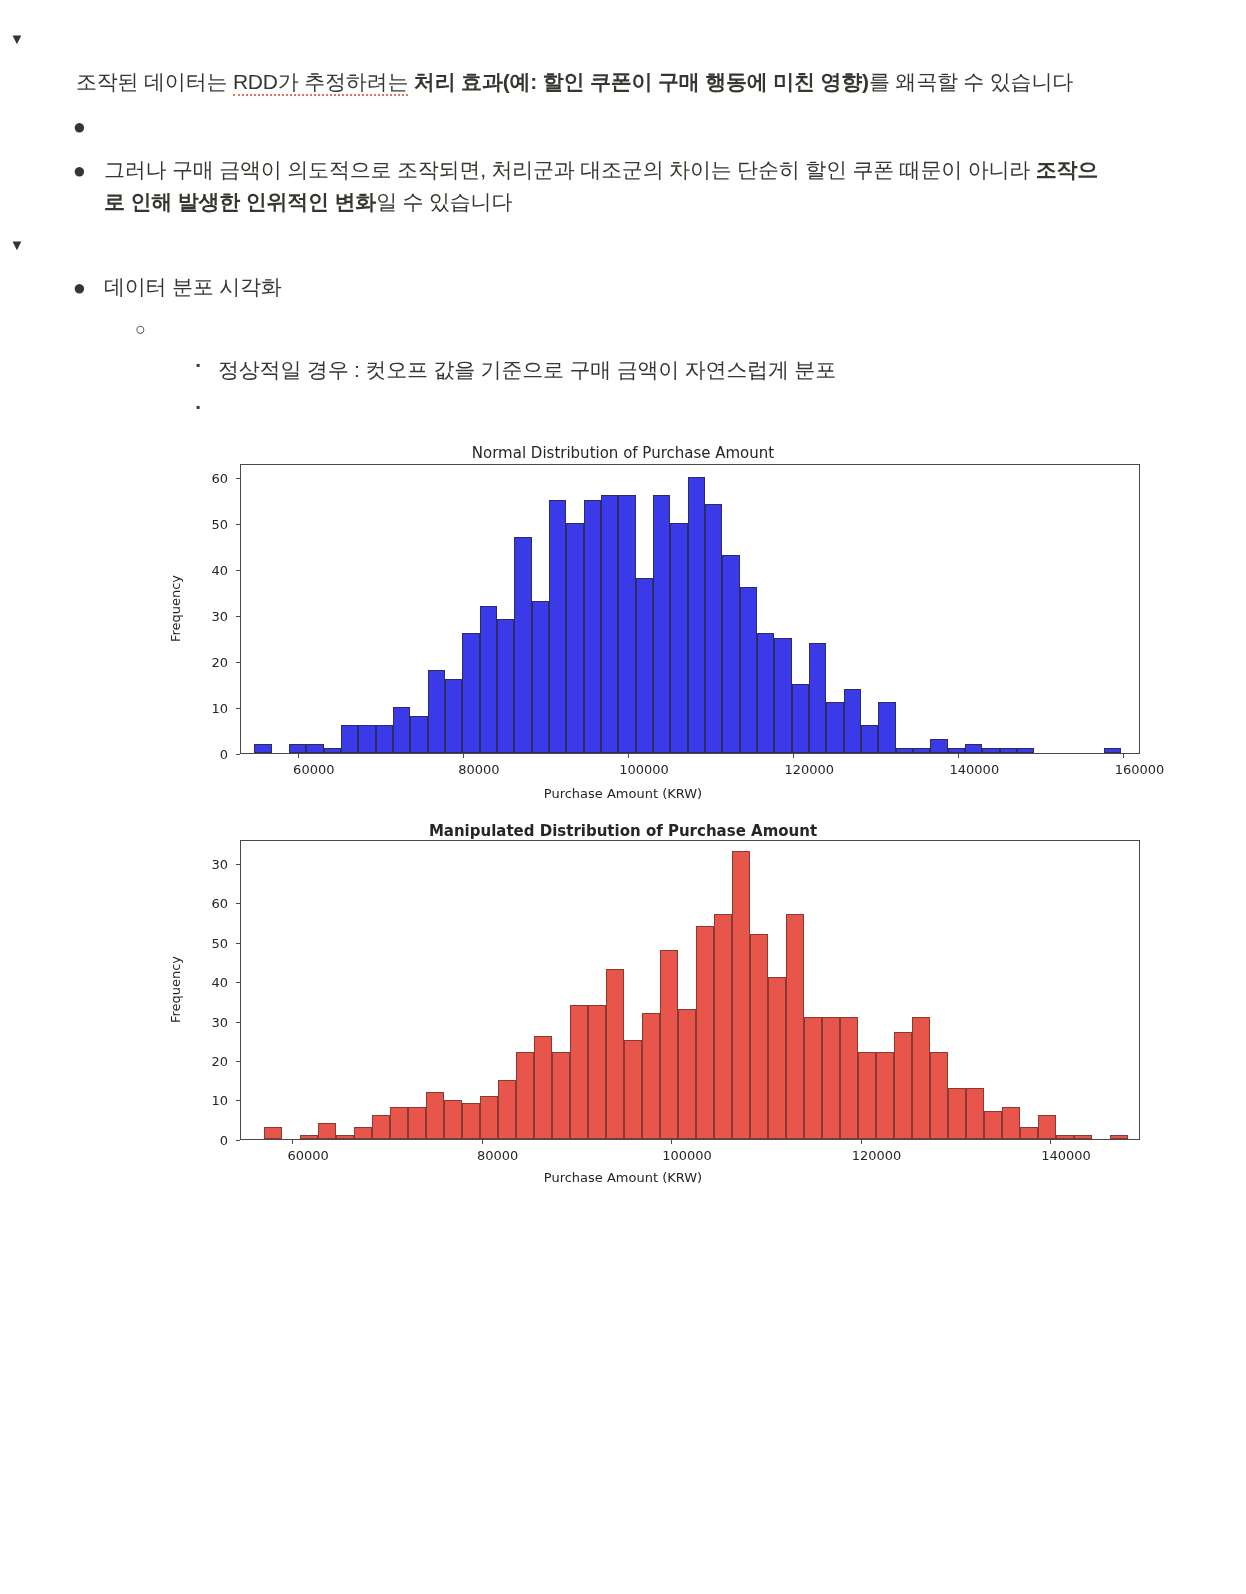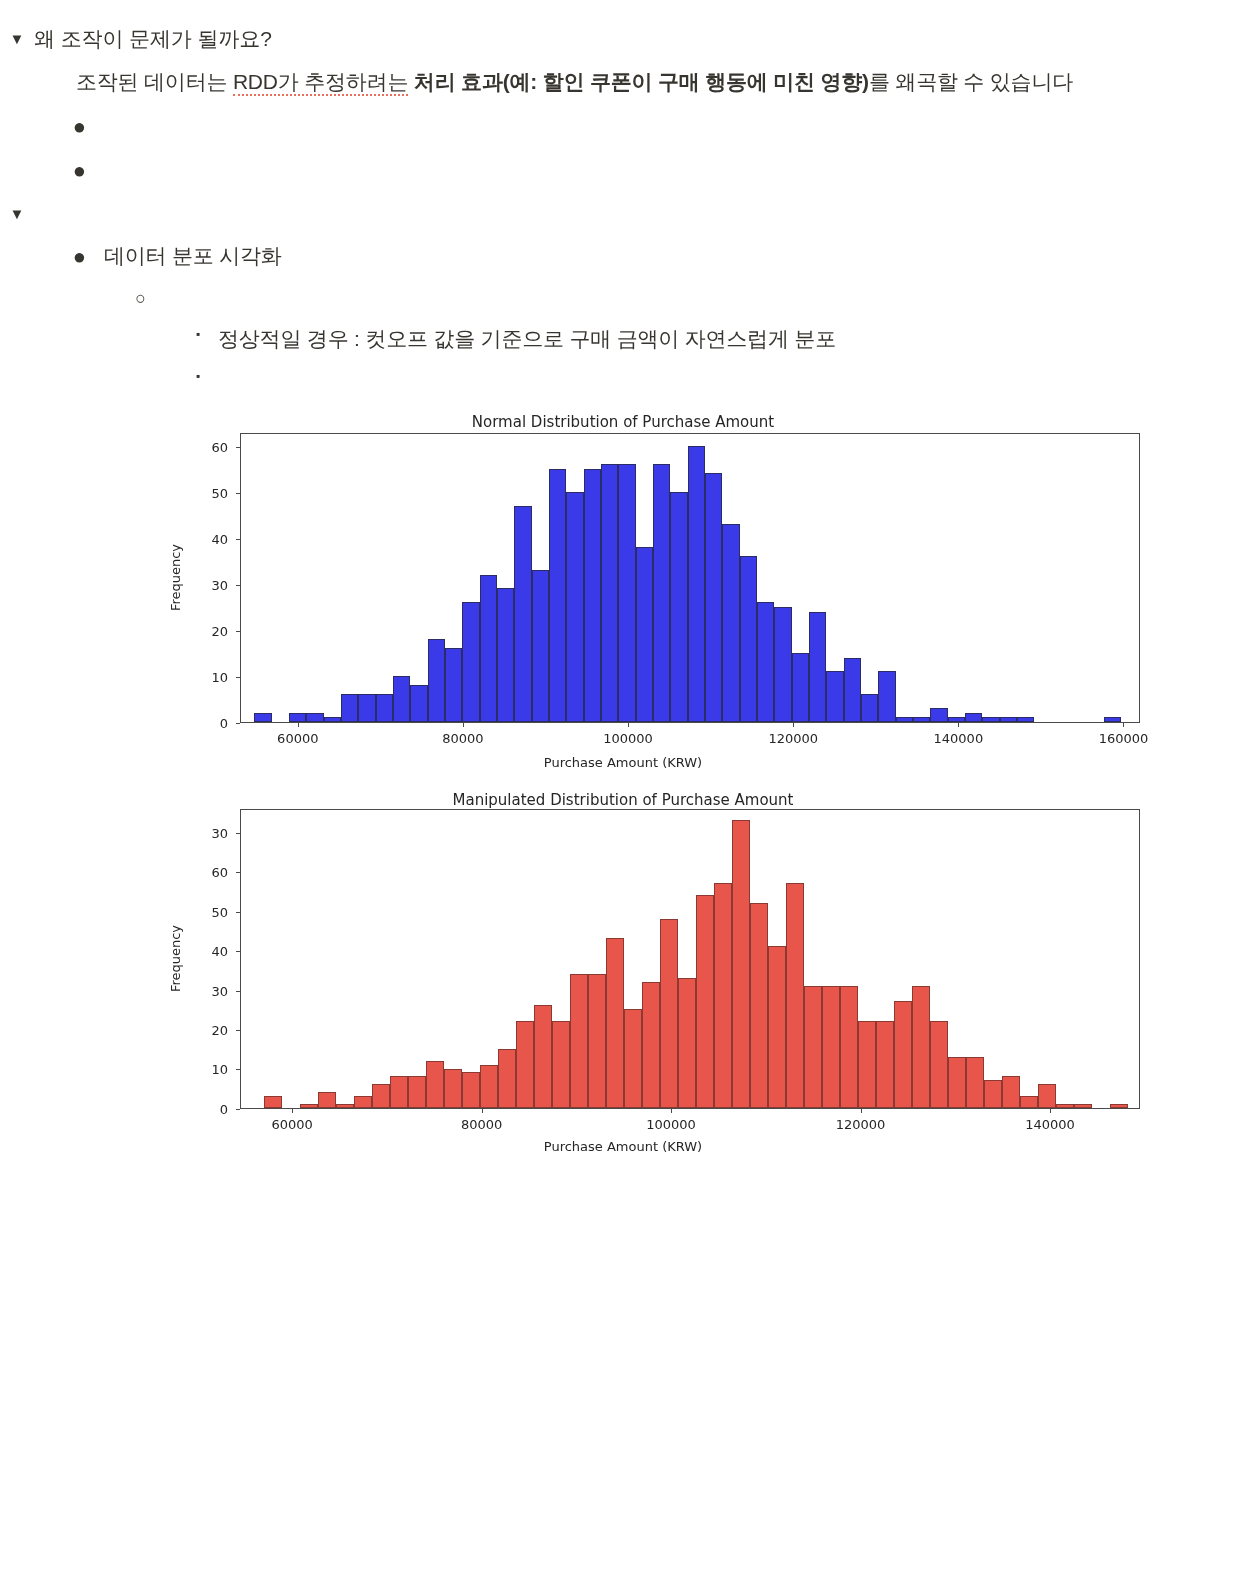--- a/index.html
+++ b/index.html
@@ -180,20 +180,21 @@
     height: 1px;
     background: #4a4a4a;
   }
   .xtick {
     position: absolute;
     transform: translateX(-50%);
     font-size: 13px;
     color: #262626;
     font-family: "DejaVu Sans", sans-serif;
     white-space: nowrap;
+    margin-left: 16px;
   }
   .xtick-line {
     position: absolute;
     width: 1px;
     height: 4px;
     background: #4a4a4a;
   }
   .xlabel {
     position: absolute;
     width: 1246px;
@@ -213,31 +214,31 @@
     white-space: nowrap;
   }
 </style>
 </head>
 <body>
 
 <div class="doc">
   <div id="outline">
       <div class="row toggle-row">
         <div class="toggle-marker">▼</div>
-        <div class="toggle-text">왜 조작이 문제가 될까요?</div>
       </div>
       <div class="row para-row">
         <div class="para-indent"></div>
         <div class="para-text">조작된 데이터는 <span class="spell">RDD가 추정하려는</span> <b class="b">처리 효과(예: 할인 쿠폰이 구매 행동에 미친 영향)</b>를 왜곡할 수 있습니다</div>
       </div>
       <div class="row bul1-row">
         <div class="bul1-marker">●</div>
       </div>
       <div class="row bul1-row">
         <div class="bul1-marker">●</div>
+        <div class="bul1-text">그러나 구매 금액이 의도적으로 조작되면, 처리군과 대조군의 차이는 단순히 할인 쿠폰 때문이 아니라 <b class="b">조작으로 인해 발생한 인위적인 변화</b>일 수 있습니다</div>
       </div>
       <div class="row toggle-row">
         <div class="toggle-marker">▼</div>
       </div>
       <div class="row bul1-row">
         <div class="bul1-marker">●</div>
         <div class="bul1-text">데이터 분포 시각화</div>
       </div>
       <div class="row bul2-row">
         <div class="bul2-marker">○</div>
@@ -329,21 +330,21 @@
           <div class="xtick-line" style="left: 793.211px; top: 316px;"></div>
           <div class="xtick" style="left: 958.349px; top: 324px;">140000</div>
           <div class="xtick-line" style="left: 958.349px; top: 316px;"></div>
           <div class="xtick" style="left: 1123.49px; top: 324px;">160000</div>
           <div class="xtick-line" style="left: 1123.49px; top: 316px;"></div>
         </div>
       <div class="xlabel" style="top:348px;">Purchase Amount (KRW)</div>
     </div>
 
     <div class="figure fig2">
-      <div class="chart-title" style="top:4px;">Manipulated Distribution of Purchase Amount</div>
+      <div class="chart-title" style="top:4px;font-weight:bold;">Manipulated Distribution of Purchase Amount</div>
       <div class="plotbox" id="plot1" style="left:240px; top:22px; height:300px; width:900px;">
         <div class="bars" id="bars1">
             <div class="bar red" style="left: 22.7368px; width: 18px; height: 11.8421px;"></div>
             <div class="bar red" style="left: 58.7368px; width: 18px; height: 3.94737px;"></div>
             <div class="bar red" style="left: 76.7368px; width: 18px; height: 15.7895px;"></div>
             <div class="bar red" style="left: 94.7368px; width: 18px; height: 3.94737px;"></div>
             <div class="bar red" style="left: 112.737px; width: 18px; height: 11.8421px;"></div>
             <div class="bar red" style="left: 130.737px; width: 18px; height: 23.6842px;"></div>
             <div class="bar red" style="left: 148.737px; width: 18px; height: 31.5789px;"></div>
             <div class="bar red" style="left: 166.737px; width: 18px; height: 31.5789px;"></div>

